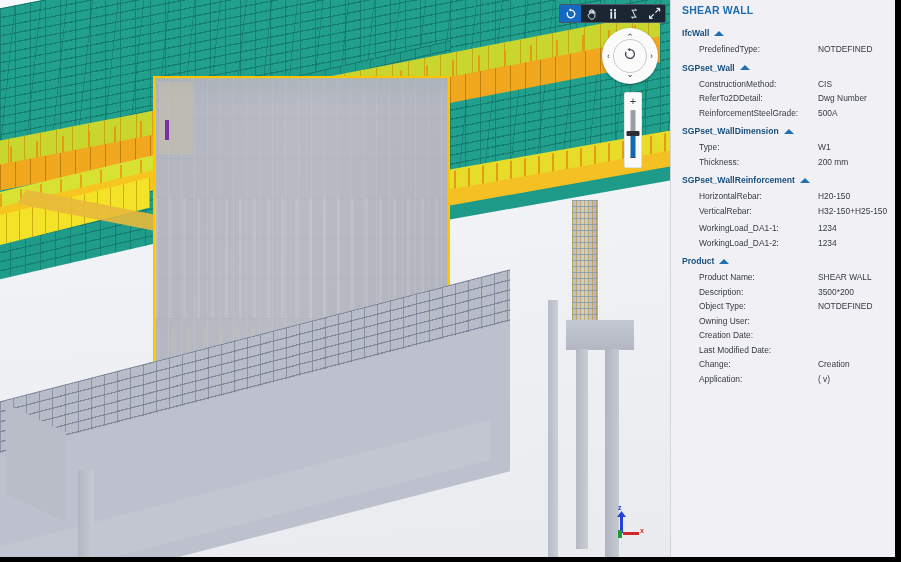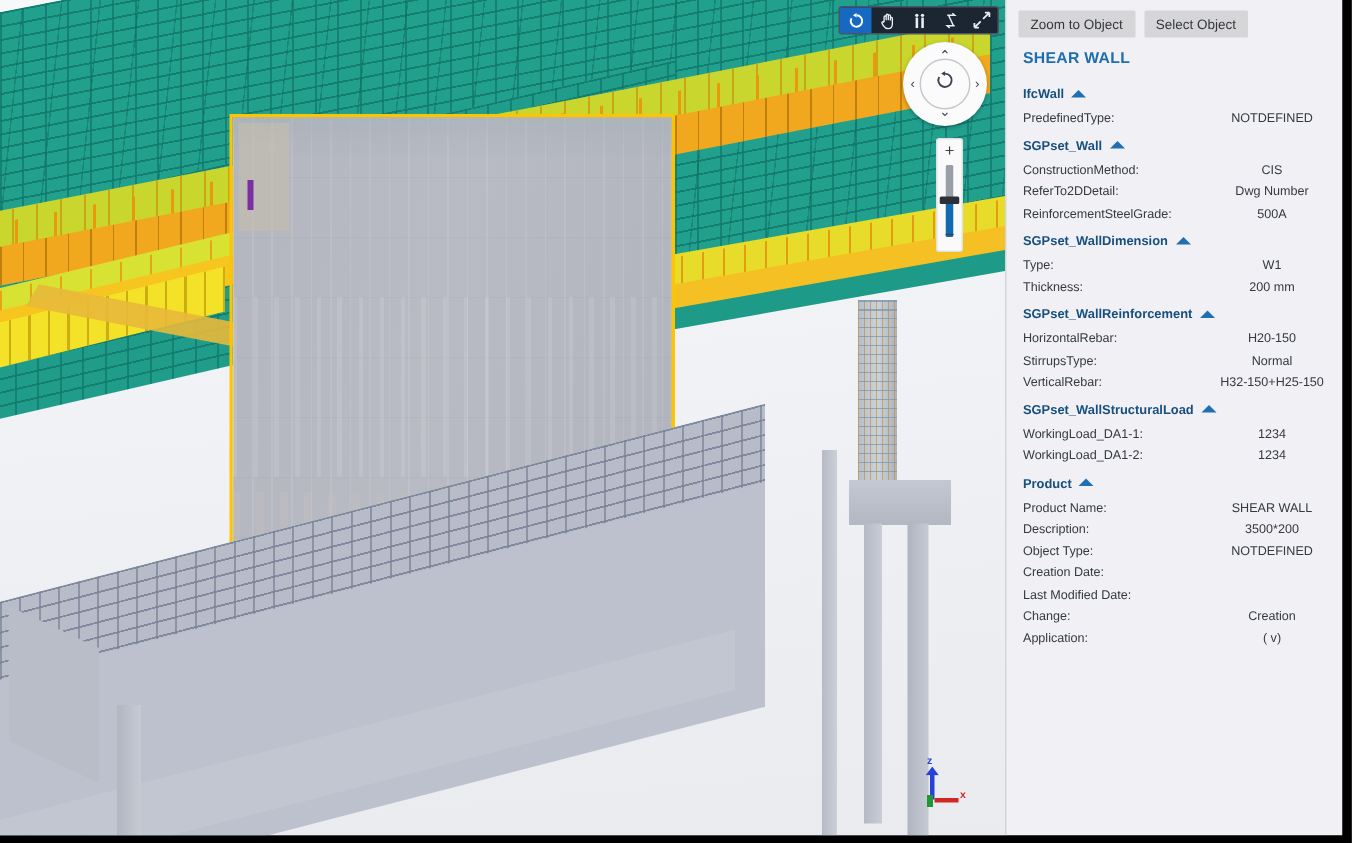--- a/index.html
+++ b/index.html
@@ -427,33 +427,33 @@
   .caret {
     width:0; height:0;
     border-left:5px solid transparent;
     border-right:5px solid transparent;
     border-bottom:5px solid #1f6fb2;
   }
   .prow {
     display:flex;
     padding:2px 0 2px 11px;
     line-height:1.25;
+    margin-left:17px;
   }
   .prow .k {
     flex:0 0 119px;
     font-size:8.4px;
     color:#343a40;
     white-space:nowrap;
   }
   .prow .v {
     flex:1;
     font-size:8.4px;
     color:#343a40;
     white-space:nowrap;
-    text-align:center;
   }
 
   
   .edge-r { position:absolute; right:0; top:0; width:6px; height:562px; background:#000; }
   .edge-b { position:absolute; left:0; bottom:0; width:901px; height:5px; background:#000; }
 </style>
 </head>
 <body>
 
 <div id="app">
@@ -581,24 +581,20 @@
       <div class="ax-z"></div>
       <div class="ax-zh"></div>
       <div class="ax-x"></div>
       <div class="ax-y"></div>
       <div class="lbl z">z</div>
       <div class="lbl x">x</div>
     </div>
   </div>
 
   <div id="panel">
-    <div id="panel-buttons">
-      <button class="pbtn">Zoom to Object</button>
-      <button class="pbtn">Select Object</button>
-    </div>
     <div id="panel-title">SHEAR WALL</div>
     <div id="groups">
         <div class="group">
           <div class="group-head">
             <span class="gname">IfcWall</span>
             <span class="caret"></span>
           </div>
           <div class="prow">
             <span class="k">PredefinedType:</span>
             <span class="v">NOTDEFINED</span>
@@ -639,33 +635,25 @@
         <div class="group">
           <div class="group-head">
             <span class="gname">SGPset_WallReinforcement</span>
             <span class="caret"></span>
           </div>
           <div class="prow">
             <span class="k">HorizontalRebar:</span>
             <span class="v">H20-150</span>
           </div>
           <div class="prow">
-            <span class="k">StirrupsType:</span>
-            <span class="v">Normal</span>
-          </div>
-          <div class="prow">
             <span class="k">VerticalRebar:</span>
             <span class="v">H32-150+H25-150</span>
           </div>
         </div>
         <div class="group">
-          <div class="group-head">
-            <span class="gname">SGPset_WallStructuralLoad</span>
-            <span class="caret"></span>
-          </div>
           <div class="prow">
             <span class="k">WorkingLoad_DA1-1:</span>
             <span class="v">1234</span>
           </div>
           <div class="prow">
             <span class="k">WorkingLoad_DA1-2:</span>
             <span class="v">1234</span>
           </div>
         </div>
         <div class="group">
@@ -679,20 +667,24 @@
           </div>
           <div class="prow">
             <span class="k">Description:</span>
             <span class="v">3500*200</span>
           </div>
           <div class="prow">
             <span class="k">Object Type:</span>
             <span class="v">NOTDEFINED</span>
           </div>
           <div class="prow">
+            <span class="k">Owning User:</span>
+            <span class="v"></span>
+          </div>
+          <div class="prow">
             <span class="k">Creation Date:</span>
             <span class="v"></span>
           </div>
           <div class="prow">
             <span class="k">Last Modified Date:</span>
             <span class="v"></span>
           </div>
           <div class="prow">
             <span class="k">Change:</span>
             <span class="v">Creation</span>

